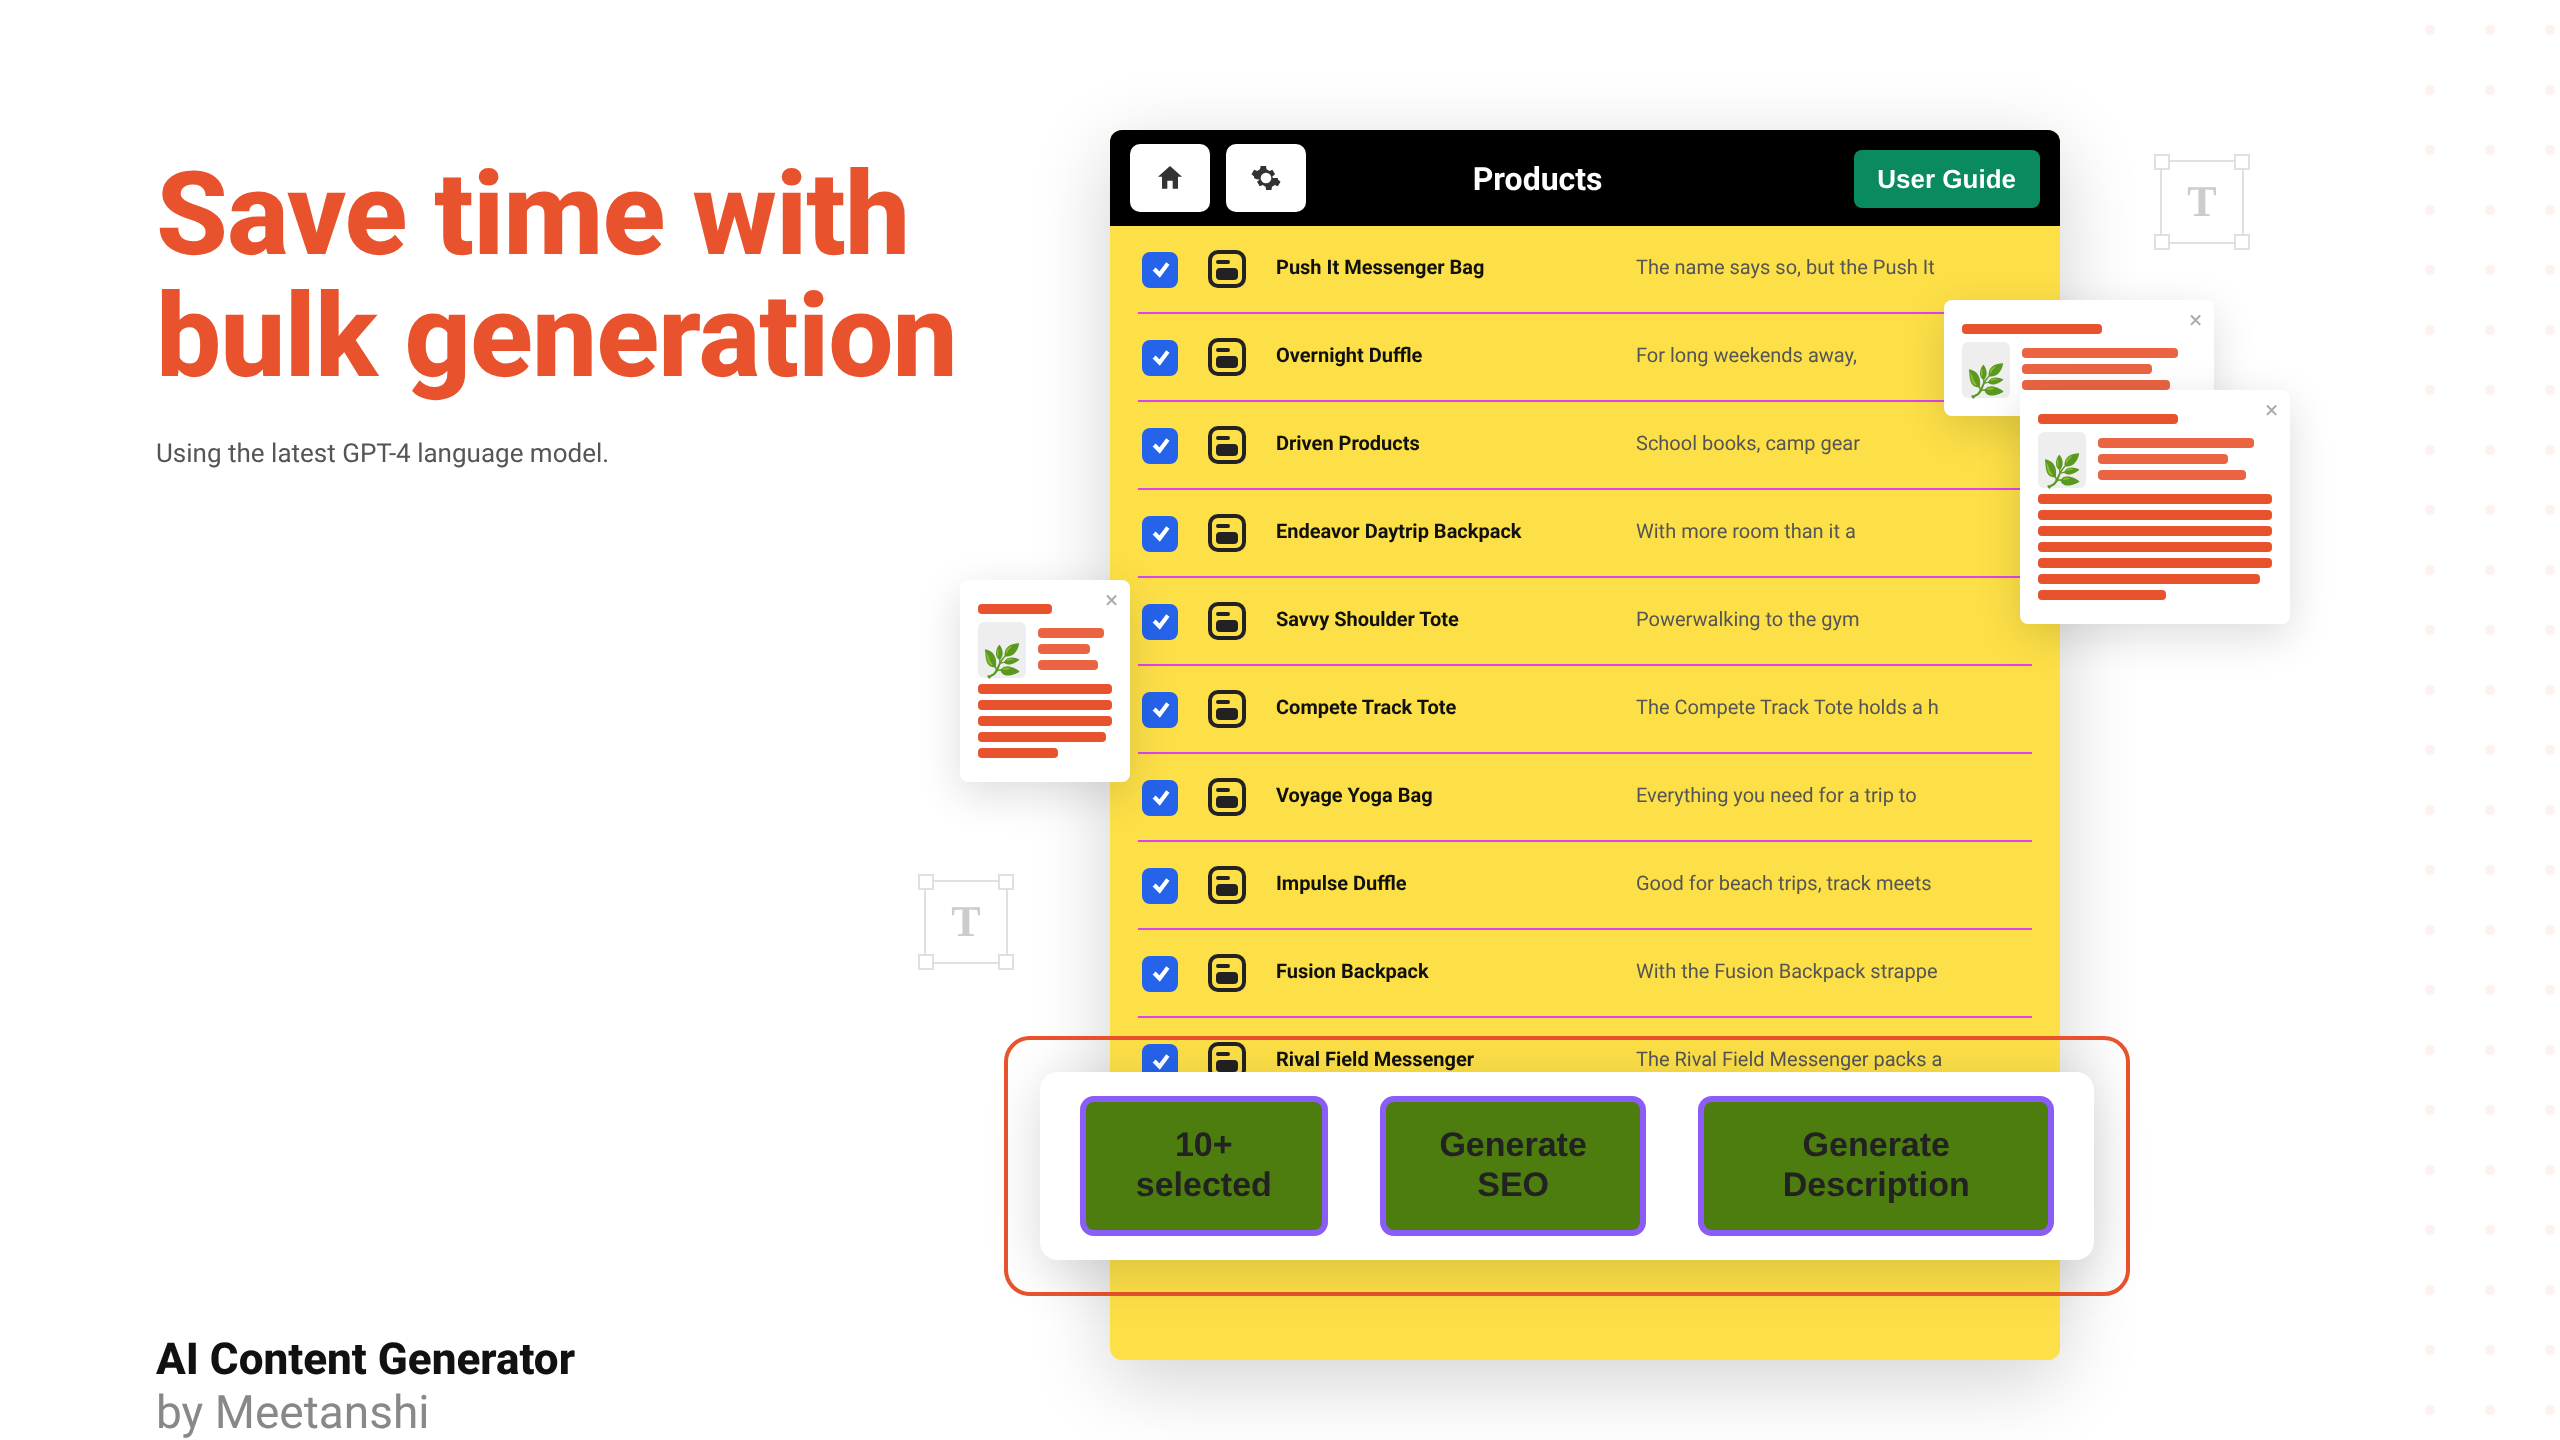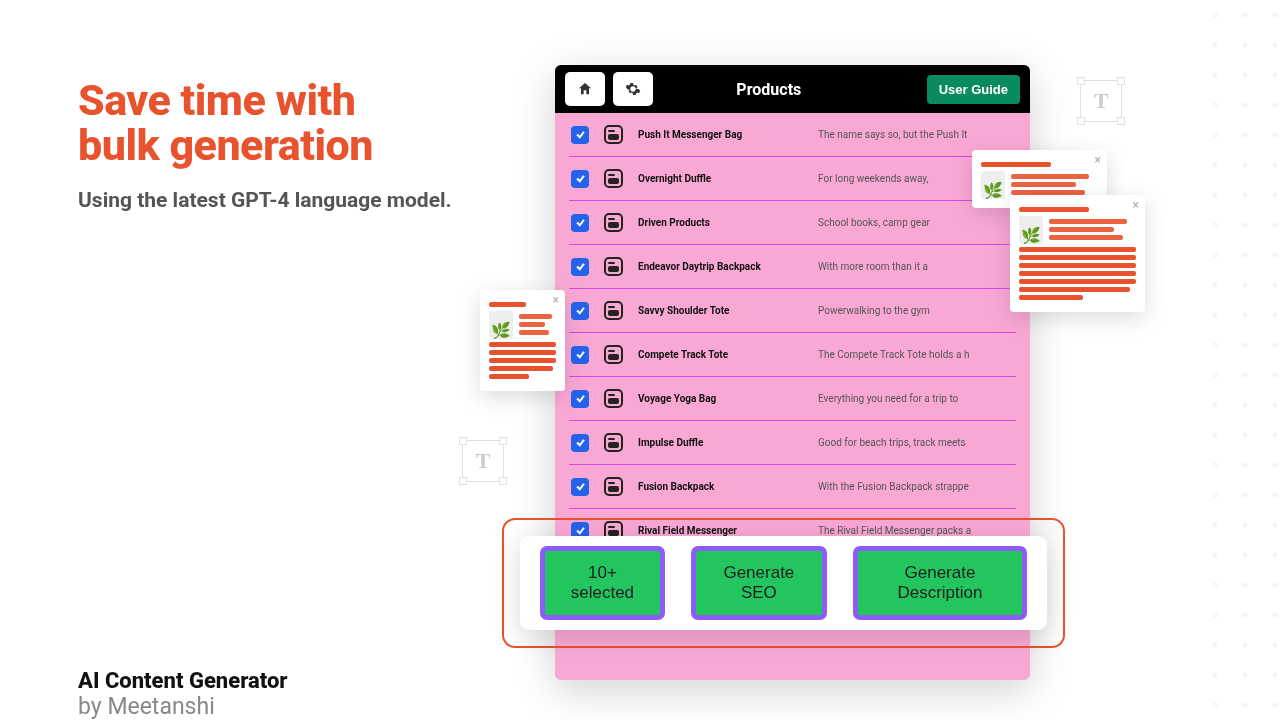--- a/index.html
+++ b/index.html
@@ -10,37 +10,37 @@
     position: absolute; right: 0; top: 0; width: 80px; height: 720px;
     opacity: 0.08; pointer-events: none;
     background-image: radial-gradient(circle at 50% 50%, #e8532e 2px, transparent 3px);
     background-size: 30px 30px;
   }
 
   .headline {
     position: absolute; left: 78px; top: 78px; width: 430px;
   }
   .headline h1 {
-    font-size: 43px; line-height: 1.05; font-weight: 800; color: #e8532e;
+    font-size: 58px; line-height: 1.05; font-weight: 800; color: #e8532e;
     letter-spacing: -0.5px;
   }
   .headline p {
-    margin-top: 20px; font-size: 21px; color: #555; font-weight: 700;
+    margin-top: 20px; font-size: 13px; color: #555; font-weight: 400;
   }
 
   .footer-brand {
     position: absolute; left: 78px; top: 668px;
   }
   .footer-brand .brand-title { font-size: 22px; font-weight: 800; color: #111; }
   .footer-brand .brand-sub   { font-size: 23px; color: #888; }
 
   
   .app {
     position: absolute; left: 555px; top: 65px; width: 475px; height: 615px;
-    background: #f9a8d4; border-radius: 6px; box-shadow: 0 10px 40px rgba(0,0,0,.18);
+    background: #fde047; border-radius: 6px; box-shadow: 0 10px 40px rgba(0,0,0,.18);
     overflow: hidden;
   }
   .app-header {
     height: 48px; background: #000; display: flex; align-items: center; padding: 0 10px;
   }
   .hdr-btn {
     width: 40px; height: 34px; background: #fff; border-radius: 5px; border: none;
     display: flex; align-items: center; justify-content: center; margin-right: 8px; cursor: pointer;
   }
   .hdr-btn svg { width: 16px; height: 16px; fill: #333; }
@@ -76,22 +76,22 @@
     position: absolute; left: 502px; top: 518px; width: 563px; height: 130px;
     border: 2px solid #e8532e; border-radius: 13px; background: transparent;
     padding: 16px;
   }
   .action-inner {
     background: #fff; border-radius: 9px; box-shadow: 0 6px 28px rgba(0,0,0,.15);
     height: 100%; display: flex; align-items: center; justify-content: center; gap: 26px;
     padding: 0 20px;
   }
   .pill {
-    border: 5px solid #8b5cf6; border-radius: 7px; padding: 12px 20px;
-    font-size: 17px; color: #222; background: #22c55e; cursor: pointer;
+    border: 3px solid #8b5cf6; border-radius: 7px; padding: 12px 20px;
+    font-size: 17px; color: #222; background: #4d7c0f; cursor: pointer; font-weight: bold;
   }
 
   
   .doc-card {
     position: absolute; background: #fff; border-radius: 4px;
     box-shadow: 0 6px 22px rgba(0,0,0,.14); padding: 9px;
   }
   .doc-card .dc-x { position: absolute; right: 6px; top: 3px; font-size: 12px; color: #aaa; cursor:pointer;}
   .dc-bar { height: 5px; border-radius: 2px; background: #e8532e; margin: 3px 0; }
   .dc-row { display: flex; gap: 6px; margin-top: 4px;}

